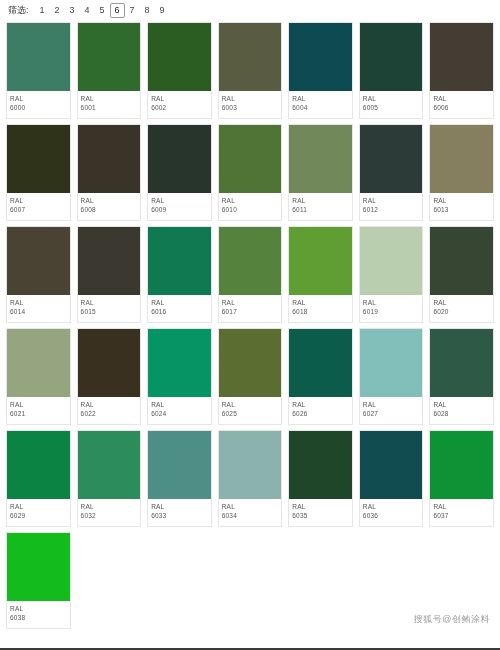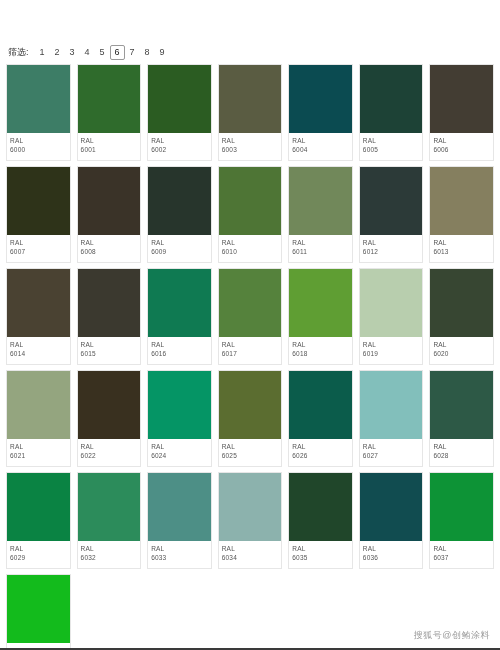--- a/index.html
+++ b/index.html
@@ -15,21 +15,20 @@
     position: relative;
   }
 
   
   .filter-bar {
     display: flex;
     align-items: center;
     height: 20px;
     padding: 0 0 0 8px;
     box-sizing: border-box;
-    margin-top: 42px;
   }
   .filter-label {
     font-size: 9px;
     color: #333333;
     margin-right: 6px;
     white-space: nowrap;
   }
   .page-list {
     display: flex;
     align-items: center;
@@ -86,21 +85,21 @@
     font-size: 6.5px;
     color: #555555;
     line-height: 10px;
     letter-spacing: 0.2px;
   }
 
   
   .watermark {
     position: absolute;
     right: 10px;
-    bottom: 8px;
+    bottom: 24px;
     font-size: 9px;
     color: #9b9b9b;
     letter-spacing: 0.5px;
     white-space: nowrap;
   }
   .bottom-rule {
     position: absolute;
     left: 0;
     right: 0;
     bottom: 0;

